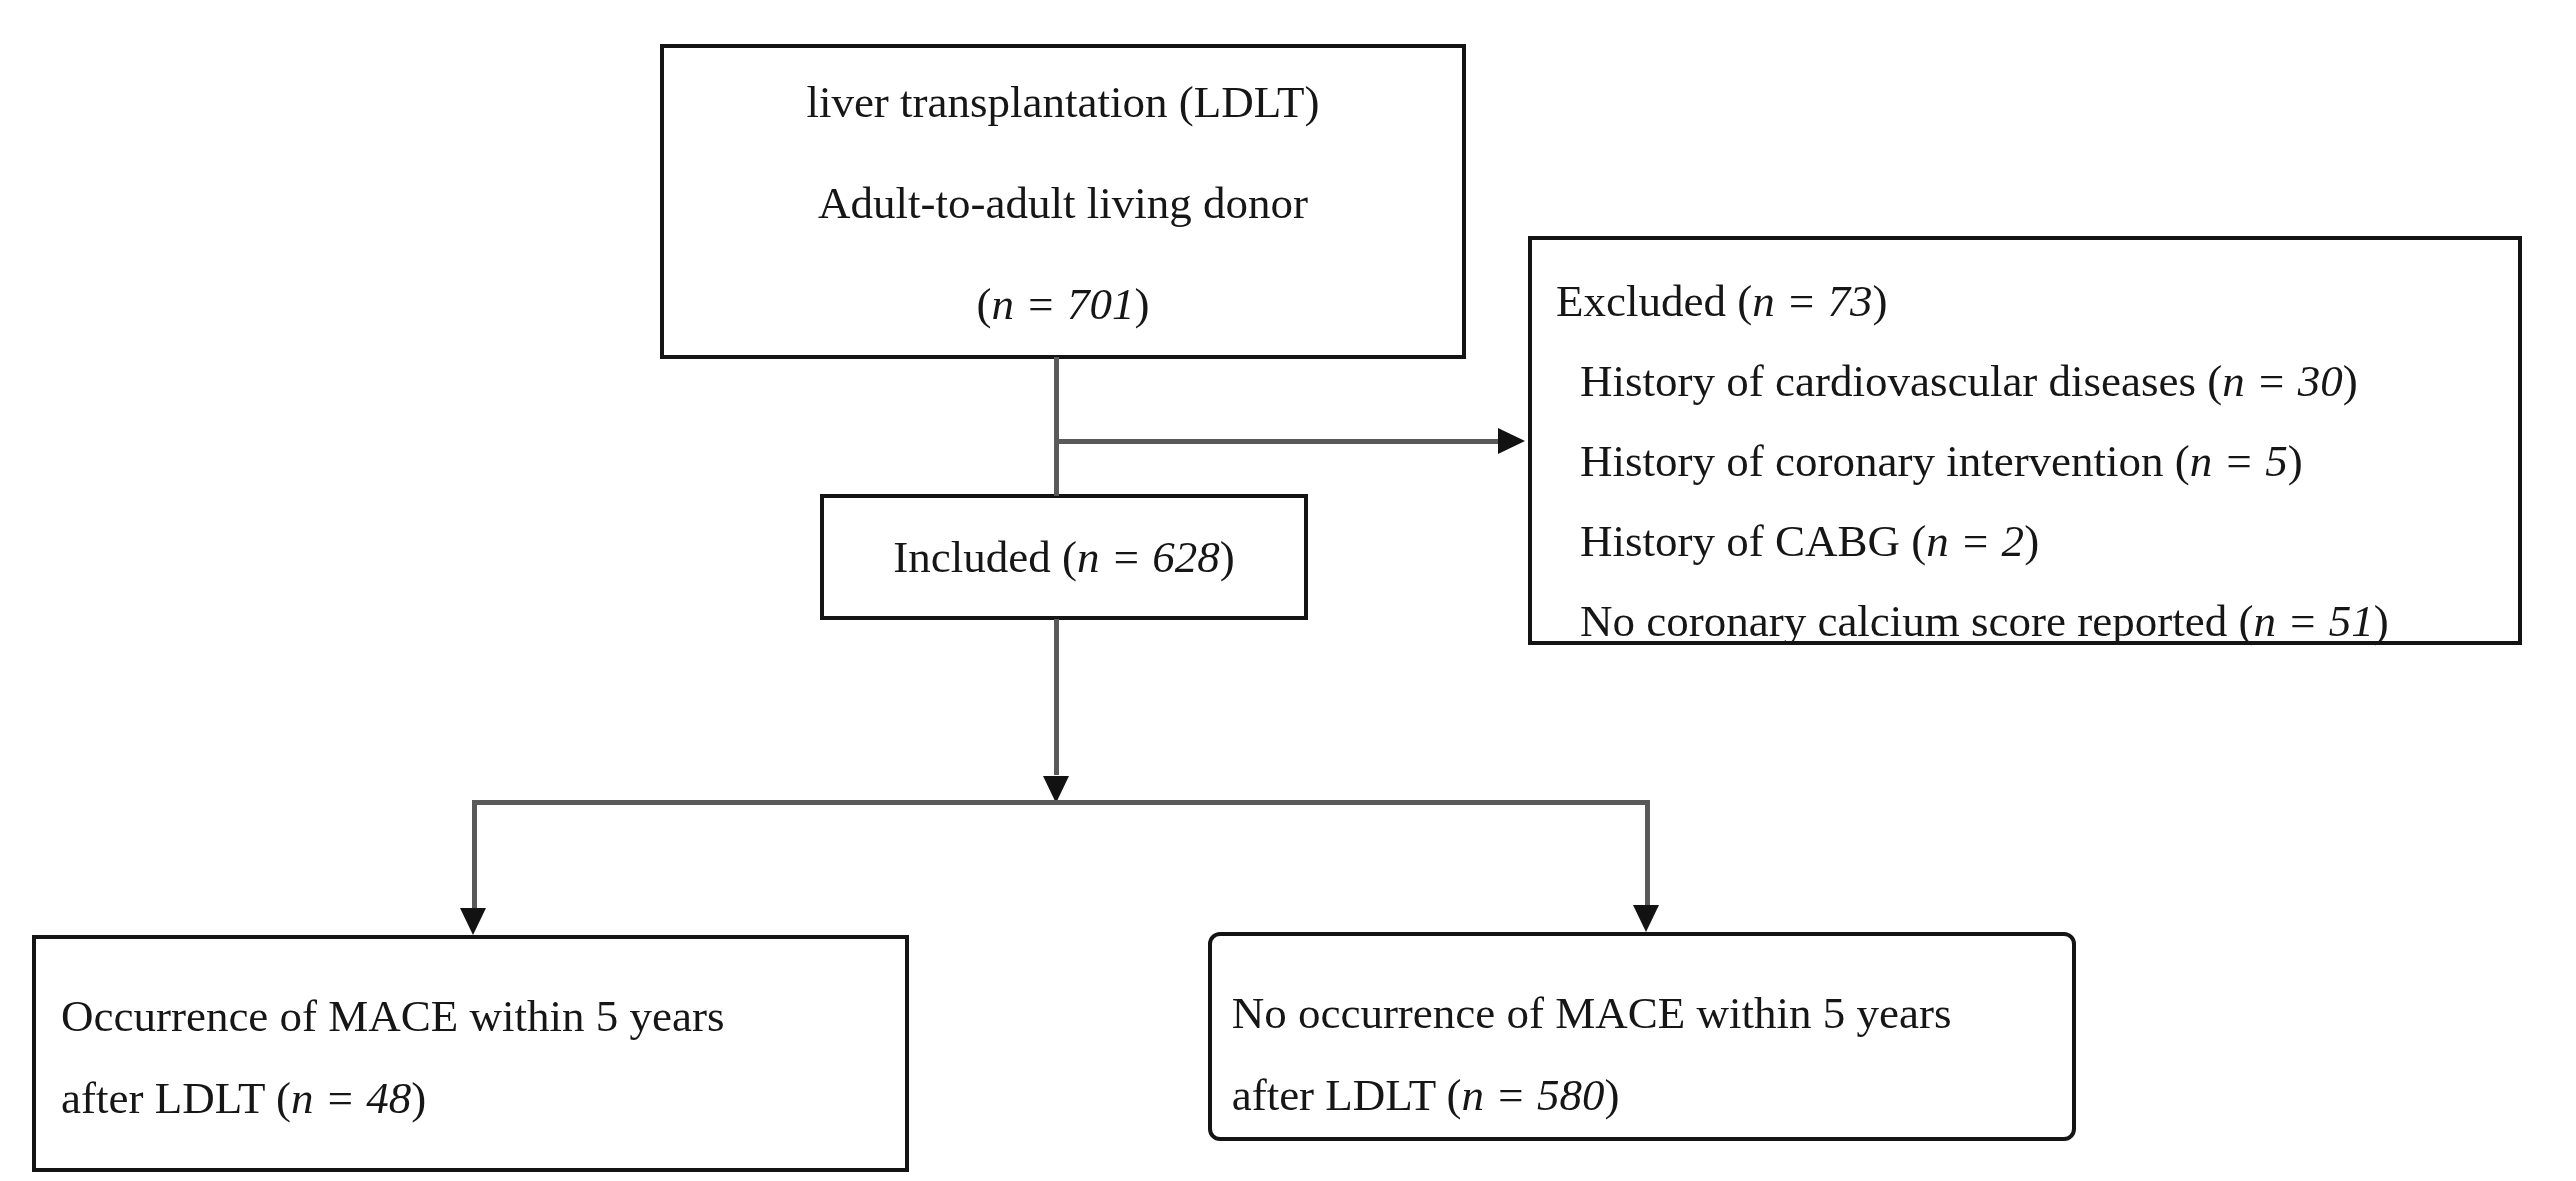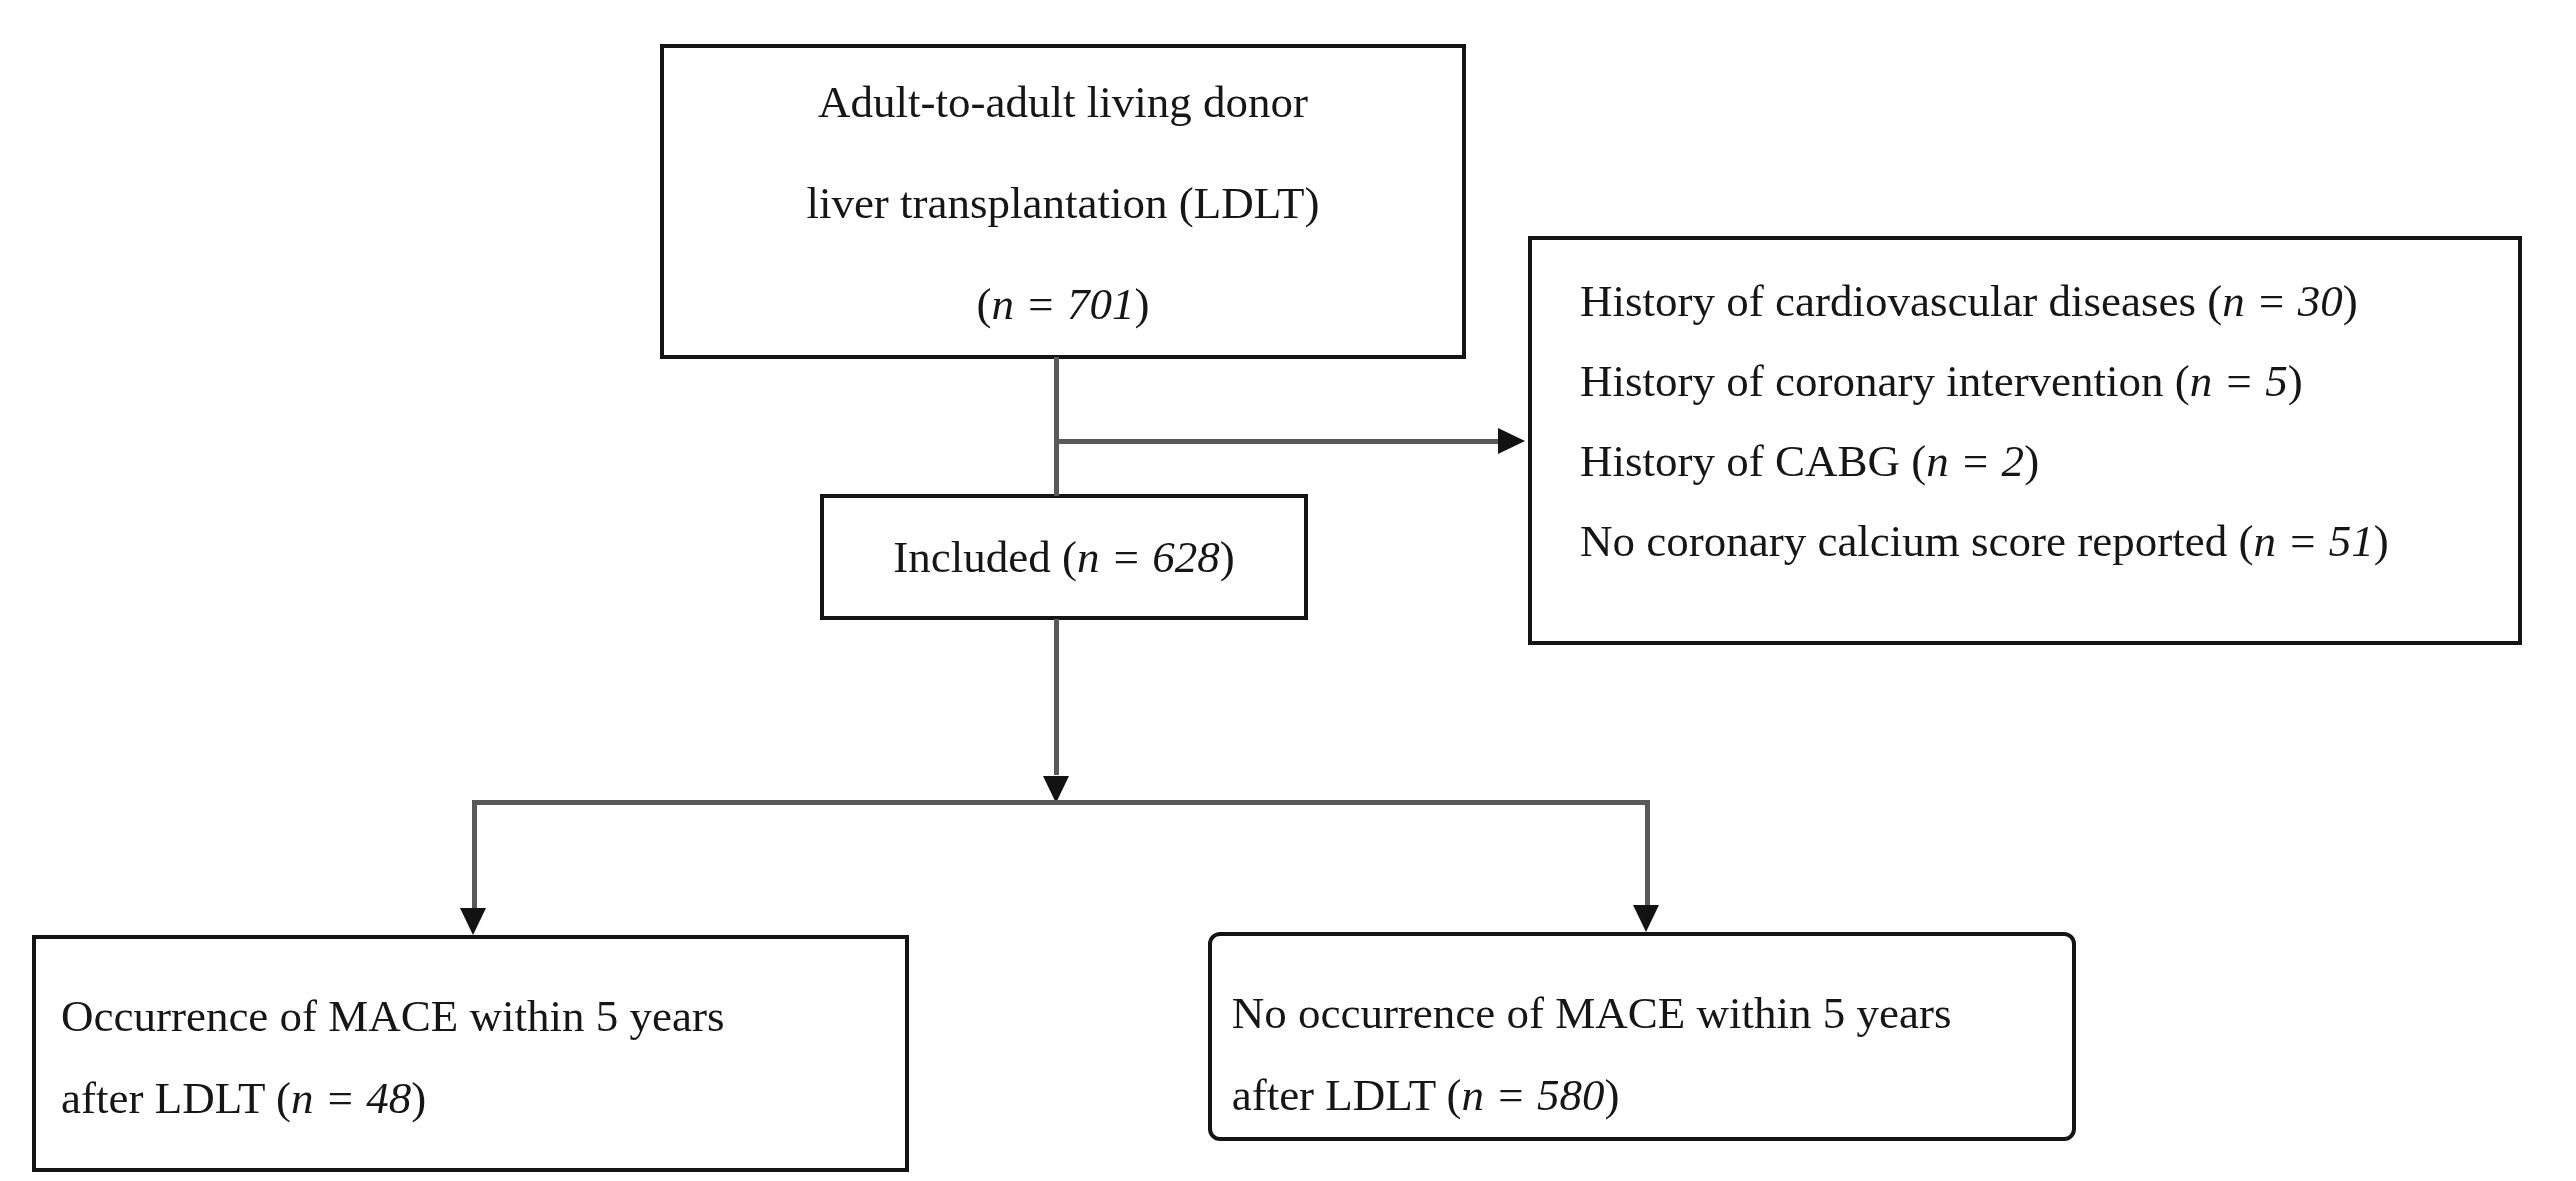--- a/index.html
+++ b/index.html
@@ -65,26 +65,27 @@
   #conn-left-arrowhead{left:460px;top:908px;}
   #conn-right-branch{left:1645px;top:800px;height:107px;}
   #conn-right-arrowhead{left:1633px;top:905px;}
 </style>
 </head>
 <body>
 
 <div class="canvas">
 
   <div class="box top-box">
+    <div class="tline nowrap">liver transplantation (LDLT)</div>
     <div class="tline nowrap">Adult-to-adult living donor</div>
-    <div class="tline nowrap">liver transplantation (LDLT)</div>
     <div class="tline nowrap"><span>(</span><span class="it">n = 701</span><span>)</span></div>
   </div>
 
   <div class="box excluded-box">
+    <div class="ex-heading nowrap"><span>Excluded (</span><span class="it">n = 73</span><span>)</span></div>
     <div class="ex-item nowrap"><span>History of cardiovascular diseases (</span><span class="it">n = 30</span><span>)</span></div>
     <div class="ex-item nowrap"><span>History of coronary intervention (</span><span class="it">n = 5</span><span>)</span></div>
     <div class="ex-item nowrap"><span>History of CABG (</span><span class="it">n = 2</span><span>)</span></div>
     <div class="ex-item nowrap"><span>No coronary calcium score reported (</span><span class="it">n = 51</span><span>)</span></div>
   </div>
 
   <div class="box included-box">
     <div class="nowrap"><span>Included (</span><span class="it">n = 628</span><span>)</span></div>
   </div>
 

